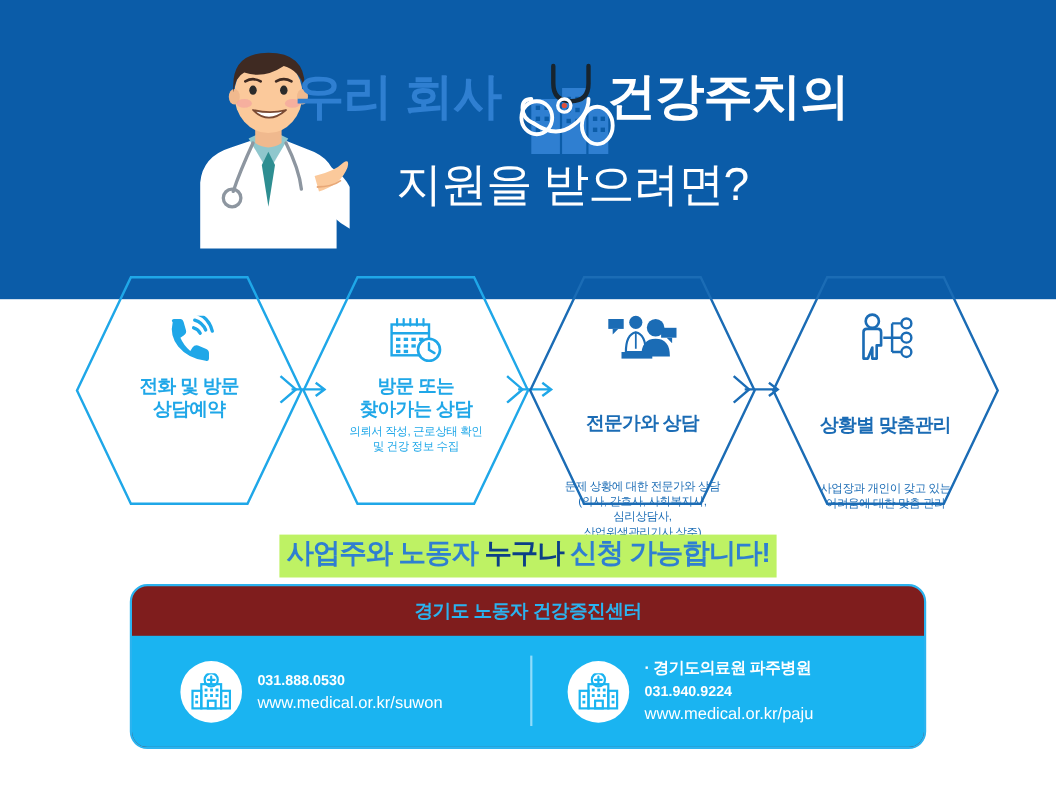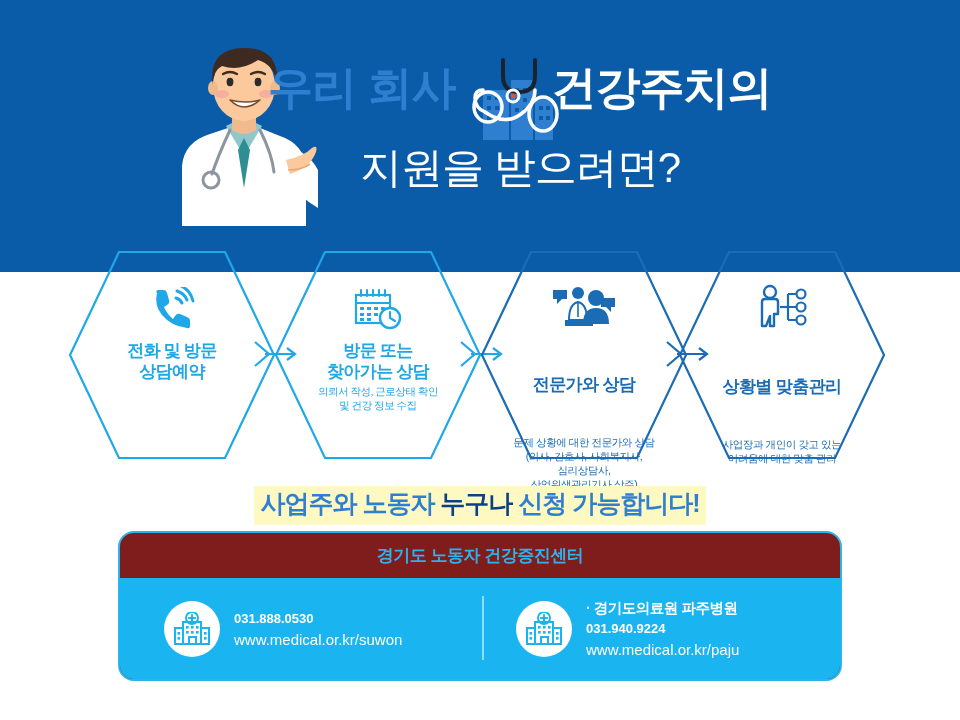--- a/index.html
+++ b/index.html
@@ -123,42 +123,42 @@
     letter-spacing: -0.6px;
     white-space: pre-line;
   }
   .step-sub {
     font-size: 10.5px;
     line-height: 14px;
     letter-spacing: -0.4px;
     margin-top: 3px;
     white-space: pre-line;
   }
-  .cyan .step-title, .cyan .step-sub { color: #1fa7e8; font-family: Liberation Serif, serif; }
+  .cyan .step-title, .cyan .step-sub { color: #1fa7e8; }
   .navy .step-title, .navy .step-sub { color: #1b6cb5; margin-top: 40px; }
 
   .arrow {
     position: absolute;
     top: 93px;
     width: 44px;
     height: 26px;
   }
 
   
   .tagline {
     position: absolute;
     left: 0;
     top: 486px;
     width: 960px;
     text-align: center;
     white-space: nowrap;
   }
   .tag-hl {
     display: inline-block;
-    background: #fef9c3;
+    background: #bef264;
     padding: 2px 6px 3px 6px;
     line-height: 30px;
   }
   .tag-t {
     font-size: 25px;
     font-weight: bold;
     color: #2f7fd1;
     letter-spacing: -1px;
   }
   .tag-strong {
@@ -434,21 +434,21 @@
       </div>
     </div>
 
     <div class="arrow" style="left:665px;">
       <svg width="44" height="26" viewBox="0 0 44 26">
         <path d="M2 25 L16 13 L2 1" stroke="#1b6cb5" stroke-width="2.2" fill="none"></path>
         <path d="M12 13 L42 13 M34 7 L42 13 L34 19" stroke="#1b6cb5" stroke-width="2.2" fill="none"></path>
       </svg>
     </div>
 
-    <div class="hexwrap navy" style="left:676px;">
+    <div class="hexwrap navy" style="left:699px;">
       <svg class="hexline" width="212" height="214" viewBox="0 0 212 214">
         <polygon points="53,4 159,4 208,107 159,210 53,210 4,107" fill="none" stroke="#1b6cb5" stroke-width="2.2"></polygon>
       </svg>
       <div class="hex-body">
         <div class="step-icon">
           <svg width="56" height="46" viewBox="0 0 56 46">
             <circle cx="16" cy="8" r="6" fill="none" stroke="#1b6cb5" stroke-width="2.4"></circle>
             <path d="M8 18 Q8 15 11 15 L21 15 Q24 15 24 18 L24 30 L20 30 L20 42 L16 42 L16 32 L12 42 L8 42 Z" fill="none" stroke="#1b6cb5" stroke-width="2.4" stroke-linejoin="round"></path>
             <path d="M26 23 H34" stroke="#1b6cb5" stroke-width="2.2"></path>
             <path d="M34 10 V36" stroke="#1b6cb5" stroke-width="2.2"></path>

